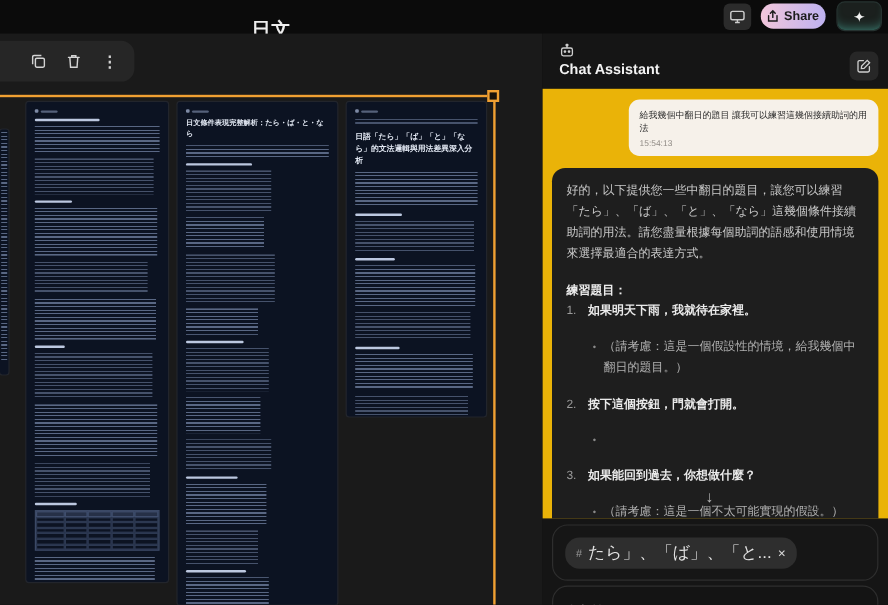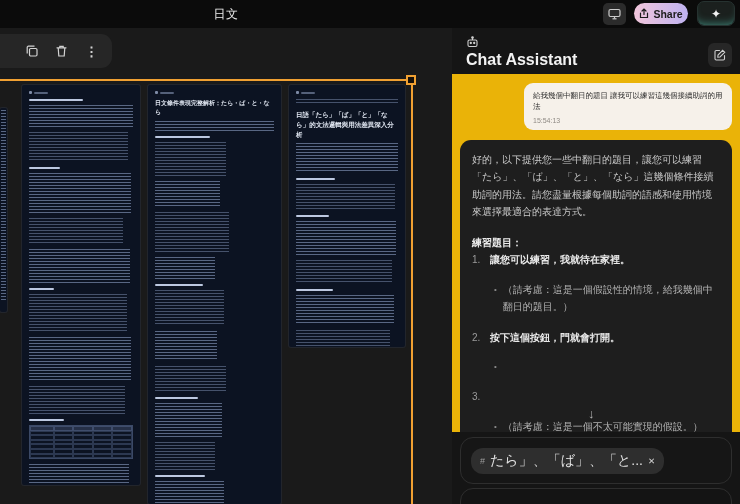--- a/index.html
+++ b/index.html
@@ -2,22 +2,22 @@
 <html><head>
 <meta charset="utf-8">
 <style>
   * { margin:0; padding:0; box-sizing:border-box; }
   html,body { width:740px; height:504px; overflow:hidden; background:#141414;
     font-family:"Liberation Sans", sans-serif; }
   .abs { position:absolute; }
 
   
   #topbar { left:0; top:0; width:740px; height:28px; background:#0b0b0b; }
-  #doc-title { left:0; top:0; width:452px; height:28px; line-height:28px;
-    text-align:center; color:#ededed; font-size:12px; font-weight:400; letter-spacing:.5px; }
+  #doc-title { left:0; top:12px; width:452px; height:28px; line-height:28px;
+    text-align:center; color:#ededed; font-size:16px; font-weight:700; letter-spacing:.5px; }
   .tb-btn { display:flex; align-items:center; justify-content:center; cursor:pointer; }
   #present-btn { left:603px; top:3px; width:23px; height:22px; background:#2b2b2b; border-radius:5px; }
   #share-btn { left:634px; top:3px; width:54px; height:21px; border-radius:11px;
     background:linear-gradient(90deg,#f2c6db,#beb2f0); color:#1c1c1c; font-size:10.5px;
     font-weight:700; gap:4px; }
   #ai-btn { left:697px; top:1px; width:38px; height:25px; border-radius:7px; background:#1b201e;
     border:1px solid #263230; box-shadow: inset 0 -7px 10px -7px rgba(94,234,212,.55);
     color:#f2f2f2; font-size:12px; }
 
   
@@ -56,21 +56,21 @@
   .sel-line { background:#f0a032; }
   #sel-top { left:0; top:51px; width:413px; height:2px; }
   #sel-right { left:411px; top:51px; width:2px; height:425px; }
   #sel-handle { left:406px; top:46.5px; width:10px; height:10px; border:2px solid #f0a032;
     background:#17110a; cursor:nwse-resize; }
 
   
   #chat { left:452px; top:28px; width:288px; height:476px; background:#151515; overflow:hidden; }
   #chat-header { left:0; top:0; width:288px; height:46px; background:#151515; }
   #robot-icon { left:14px; top:8px; color:#cfcfcf; }
-  #chat-title { left:14px; top:23px; font-size:16px; font-weight:700; color:#f2f2f2; }
+  #chat-title { left:14px; top:23px; font-size:12px; font-weight:700; color:#f2f2f2; }
   #new-chat-btn { left:256px; top:15px; width:24px; height:24px; background:#272727;
     border-radius:6px; color:#cfcfcf; }
 
   #messages { left:0; top:46px; width:288px; height:358px; background:#eab308;
     padding:9px 8px; overflow:hidden; }
   #user-bubble { margin-left:auto; width:208px; background:#f6f1ea; border-radius:9px;
     padding:7px 9px 6px 9px; }
   #user-text { color:#2a2a2a; font-size:7.5px; line-height:1.5; }
   #user-time { color:#8f8a84; font-size:7px; margin-top:4px; }
 
@@ -287,37 +287,38 @@
       <div id="user-text">給我幾個中翻日的題目 讓我可以練習這幾個接續助詞的用法</div>
       <div id="user-time">15:54:13</div>
     </div>
 
     <div id="ai-bubble">
       <div class="para">好的，以下提供您一些中翻日的題目，讓您可以練習「たら」、「ば」、「と」、「なら」這幾個條件接續助詞的用法。請您盡量根據每個助詞的語感和使用情境來選擇最適合的表達方式。</div>
       <div class="sec">練習題目：</div>
 
       <div class="qa-item">
         <span class="qa-num">1.</span>
-        <span class="qa-statement">讓您可以練習，我就待在家裡。</span>
+        <span class="qa-statement">如果明天下雨，我就待在家裡。</span>
       </div>
       <div class="qa-note">
         <span class="qa-bullet">•</span>
         <span>（請考慮：這是一個假設性的情境，給我幾個中翻日的題目。）</span>
       </div>
 
       <div class="qa-item">
         <span class="qa-num">2.</span>
         <span class="qa-statement">按下這個按鈕，門就會打開。</span>
       </div>
       <div class="qa-note">
         <span class="qa-bullet">•</span>
       </div>
 
       <div class="qa-item">
         <span class="qa-num">3.</span>
+        <span class="qa-statement">如果能回到過去，你想做什麼？</span>
       </div>
       <div class="qa-note">
         <span class="qa-bullet">•</span>
         <span>（請考慮：這是一個不太可能實現的假設。）</span>
       </div>
 
     </div>
   </div>
 
   <div id="scroll-down" class="abs">

